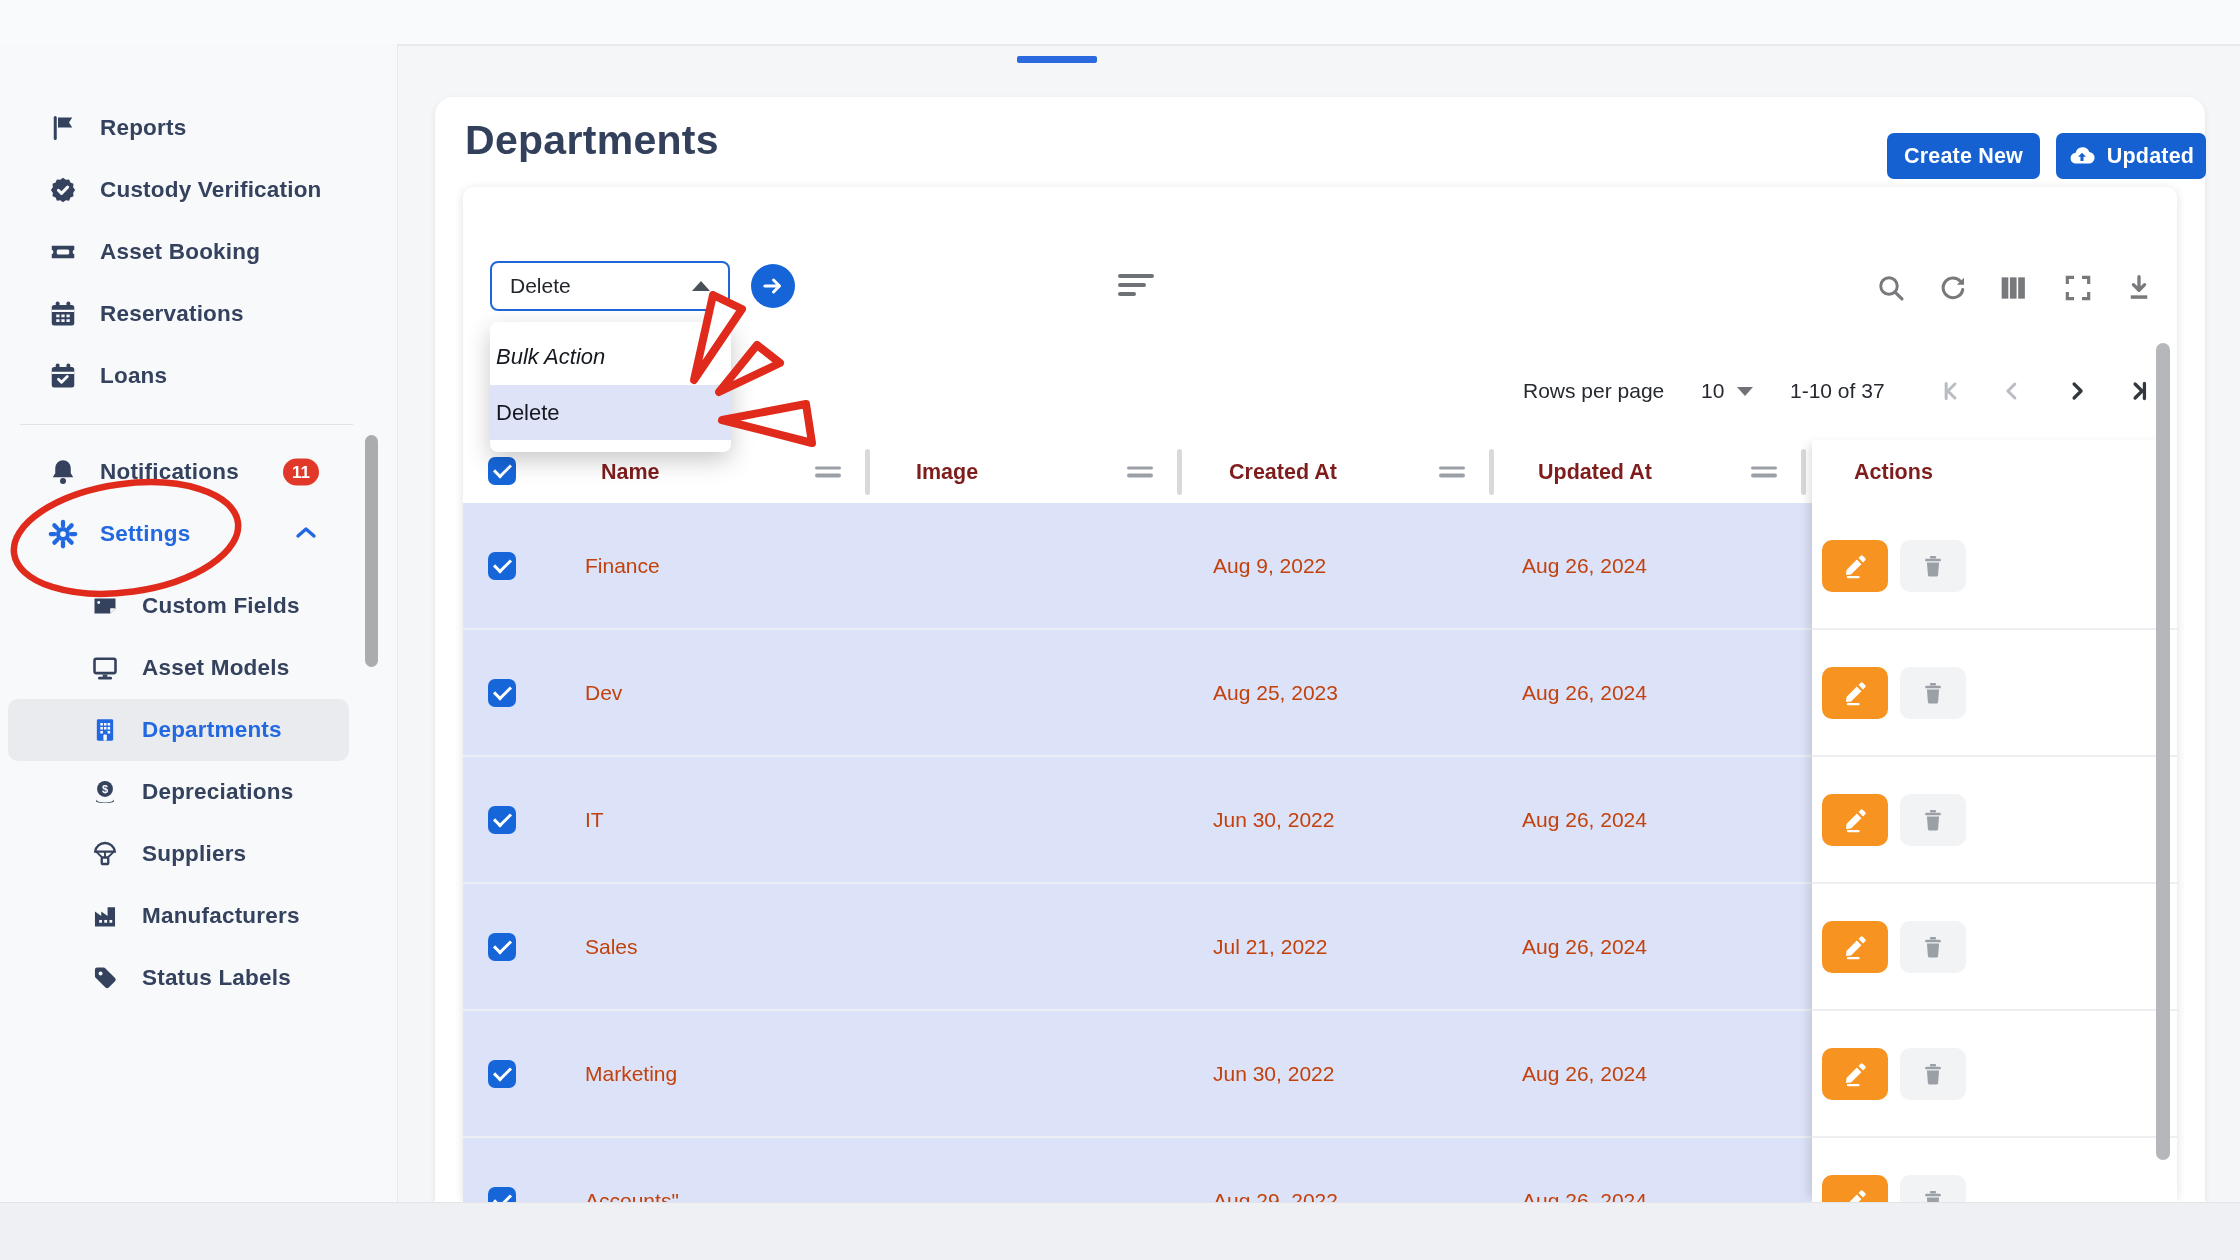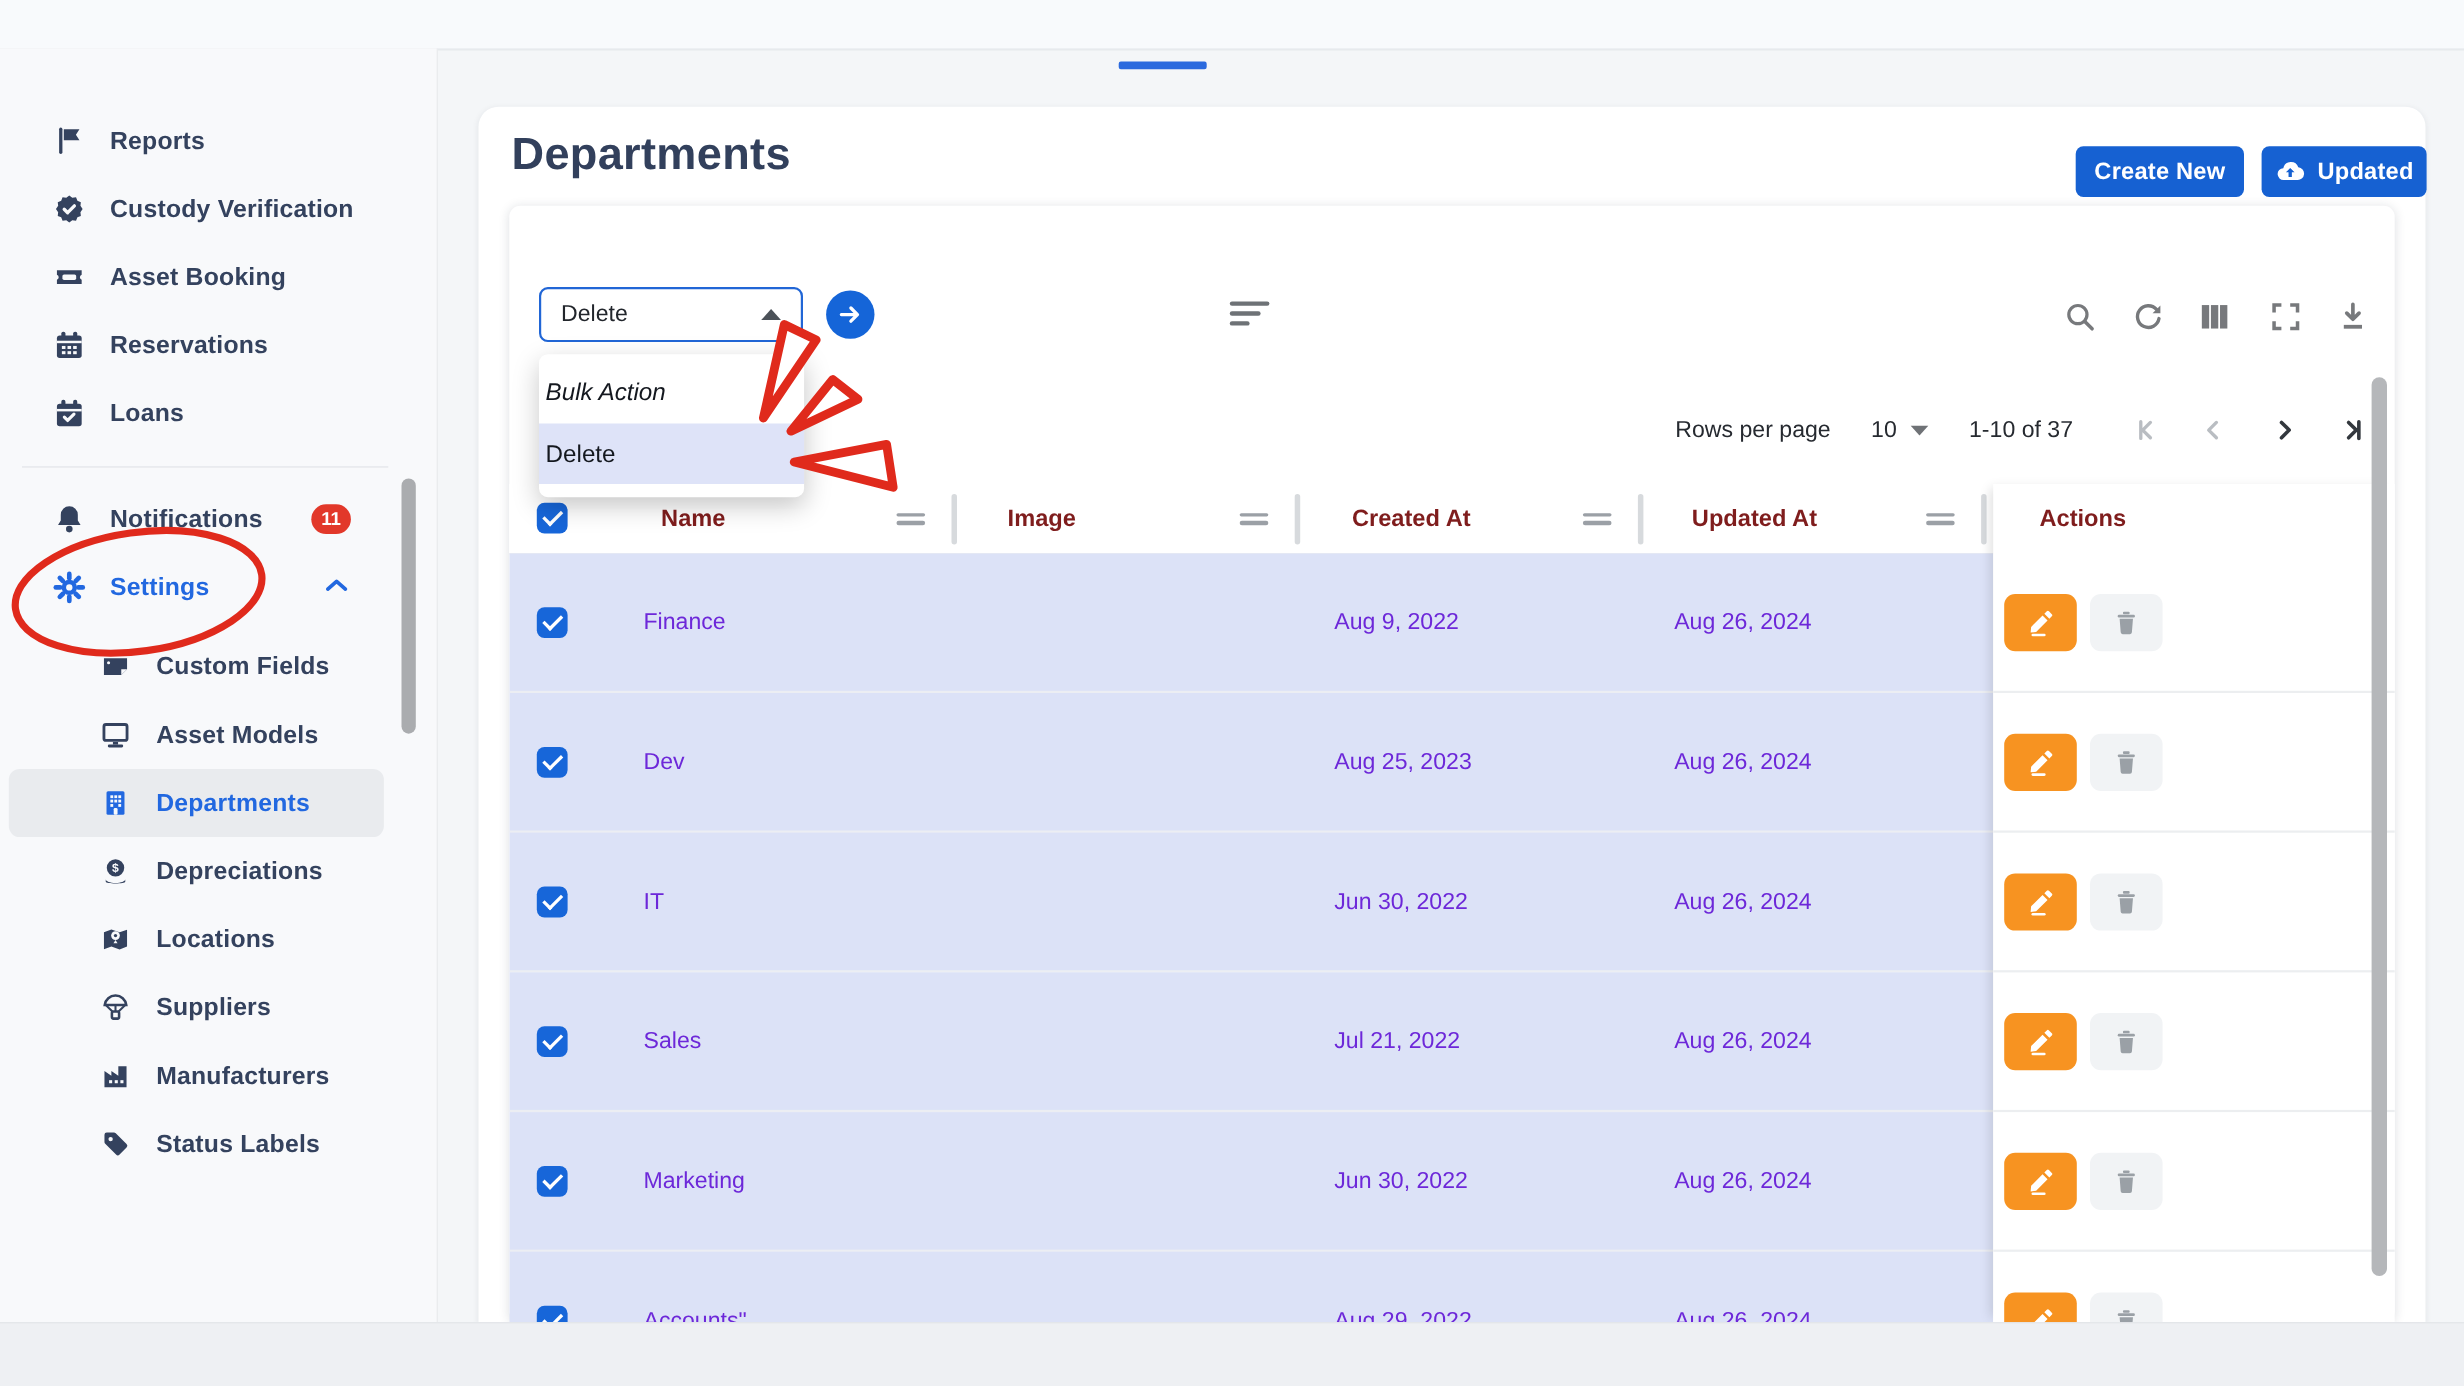--- a/index.html
+++ b/index.html
@@ -67,21 +67,21 @@
   .drag-h{position:absolute;top:50%;transform:translateY(-50%);width:26px;cursor:grab;}
   .drag-h .l{height:3.5px;background:#9ba0a6;border-radius:2px;margin:4px 0;}
   .col-div{position:absolute;top:9px;width:5px;height:46px;background:#d7dadd;border-radius:3px;}
 
   .checkbox{width:28px;height:28px;background:#1766d9;border-radius:7px;position:relative;cursor:pointer;flex:none;}
   .checkbox::after{content:"";position:absolute;left:6px;top:7px;width:14px;height:7px;border-left:3.5px solid #fff;border-bottom:3.5px solid #fff;transform:rotate(-45deg);}
 
   
   .rows{left:0;top:316px;width:1349px;height:699px;overflow:hidden;}
   .trow{position:relative;height:125px;background:#dce2f7;border-bottom:2px solid #eceef3;}
-  .cell{position:absolute;top:50%;transform:translateY(-50%);font-size:21px;color:#6d28d9;}
+  .cell{position:absolute;top:50%;transform:translateY(-50%);font-size:21px;color:#c2410c;}
   .row-cb{position:absolute;left:25px;top:50%;transform:translateY(-50%);}
 
   
   .actions-panel{left:1349px;top:253px;width:365px;height:762px;background:#fff;box-shadow:-7px 0 10px -4px rgba(0,0,0,.13);}
   .actions-head{position:absolute;left:0;top:0;width:100%;height:63px;}
   .actions-rows{position:absolute;left:0;top:63px;width:100%;}
   .arow{position:relative;height:125px;border-bottom:2px solid #eceef0;display:flex;align-items:center;}
   .abtn{width:66px;height:52px;border:none;border-radius:10px;display:flex;align-items:center;justify-content:center;cursor:pointer;}
   .abtn.edit{margin-left:10px;background:#f79321;}
   .abtn.del{margin-left:12px;background:#f1f3f5;}
@@ -251,31 +251,20 @@
               <circle cx="12" cy="9.4" r="6.8" fill="#34425e"></circle>
               <text x="12" y="13" text-anchor="middle" font-size="9.5" font-weight="bold" fill="#f8f9fb" font-family="Liberation Sans, sans-serif">$</text>
               <path d="M4.4 18.2c0 1.6 3.4 2.9 7.6 2.9s7.6-1.3 7.6-2.9v2c0 .7-3.4 1.3-7.6 1.3s-7.6-.6-7.6-1.3z" fill="#34425e"></path>
             </svg>
           </span>
           <span class="lbl">Depreciations</span>
         </div>
 
 
 
-        <div class="side-item child">
-          <span class="ic">
-            <svg width="28" height="28" viewBox="0 0 24 24">
-              <path d="M3 6.4l5.8-2.2 6.4 2.2L21 4.4v13.2l-5.8 2.2-6.4-2.2L3 19.6z" fill="#34425e"></path>
-              <circle cx="12" cy="9" r="3.4" fill="#f8f9fb"></circle>
-              <circle cx="12" cy="9" r="1.3" fill="#34425e"></circle>
-              <path d="M12 12.4l-1.6 2.6h3.2z" fill="#f8f9fb"></path>
-            </svg>
-          </span>
-          <span class="lbl">Locations</span>
-        </div>
 
         <div class="side-item child">
           <span class="ic">
             <svg width="28" height="28" viewBox="0 0 24 24">
               <path d="M12 2.6A8.4 8.4 0 0 0 3.6 10h16.8A8.4 8.4 0 0 0 12 2.6z" fill="none" stroke="#34425e" stroke-width="2"></path>
               <path d="M4.4 10l5.2 5M19.6 10l-5.2 5M12 10v5" stroke="#34425e" stroke-width="1.6" fill="none"></path>
               <rect x="9.2" y="15" width="5.6" height="5.6" rx="1.2" fill="none" stroke="#34425e" stroke-width="2"></rect>
             </svg>
           </span>
           <span class="lbl">Suppliers</span>

